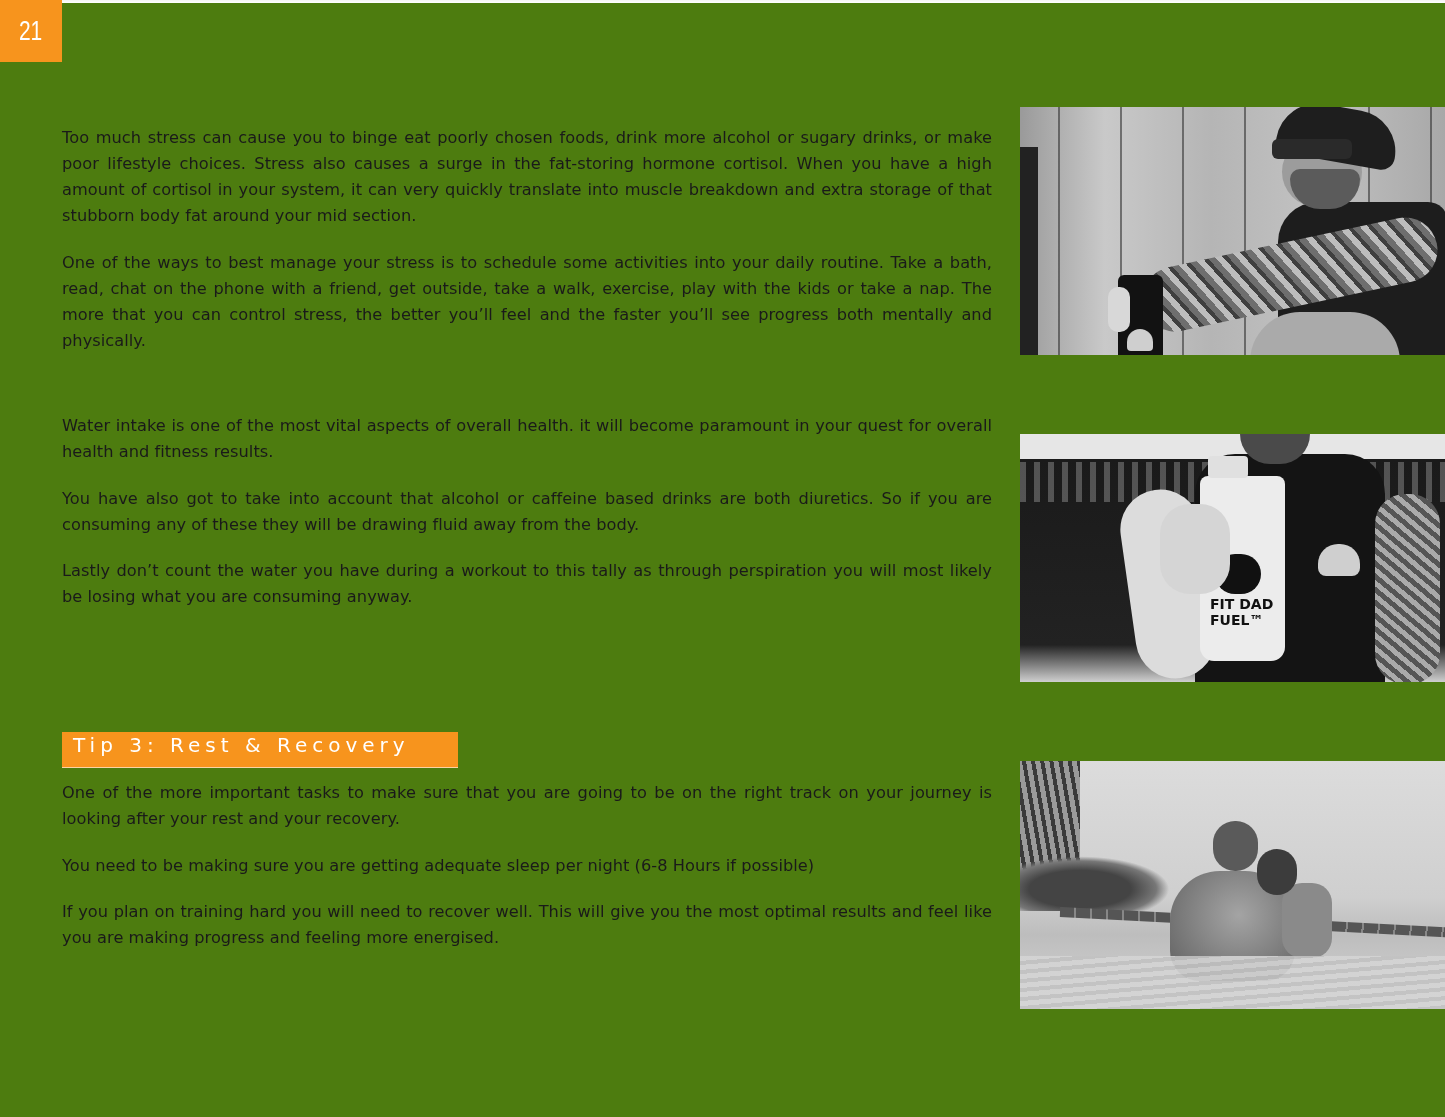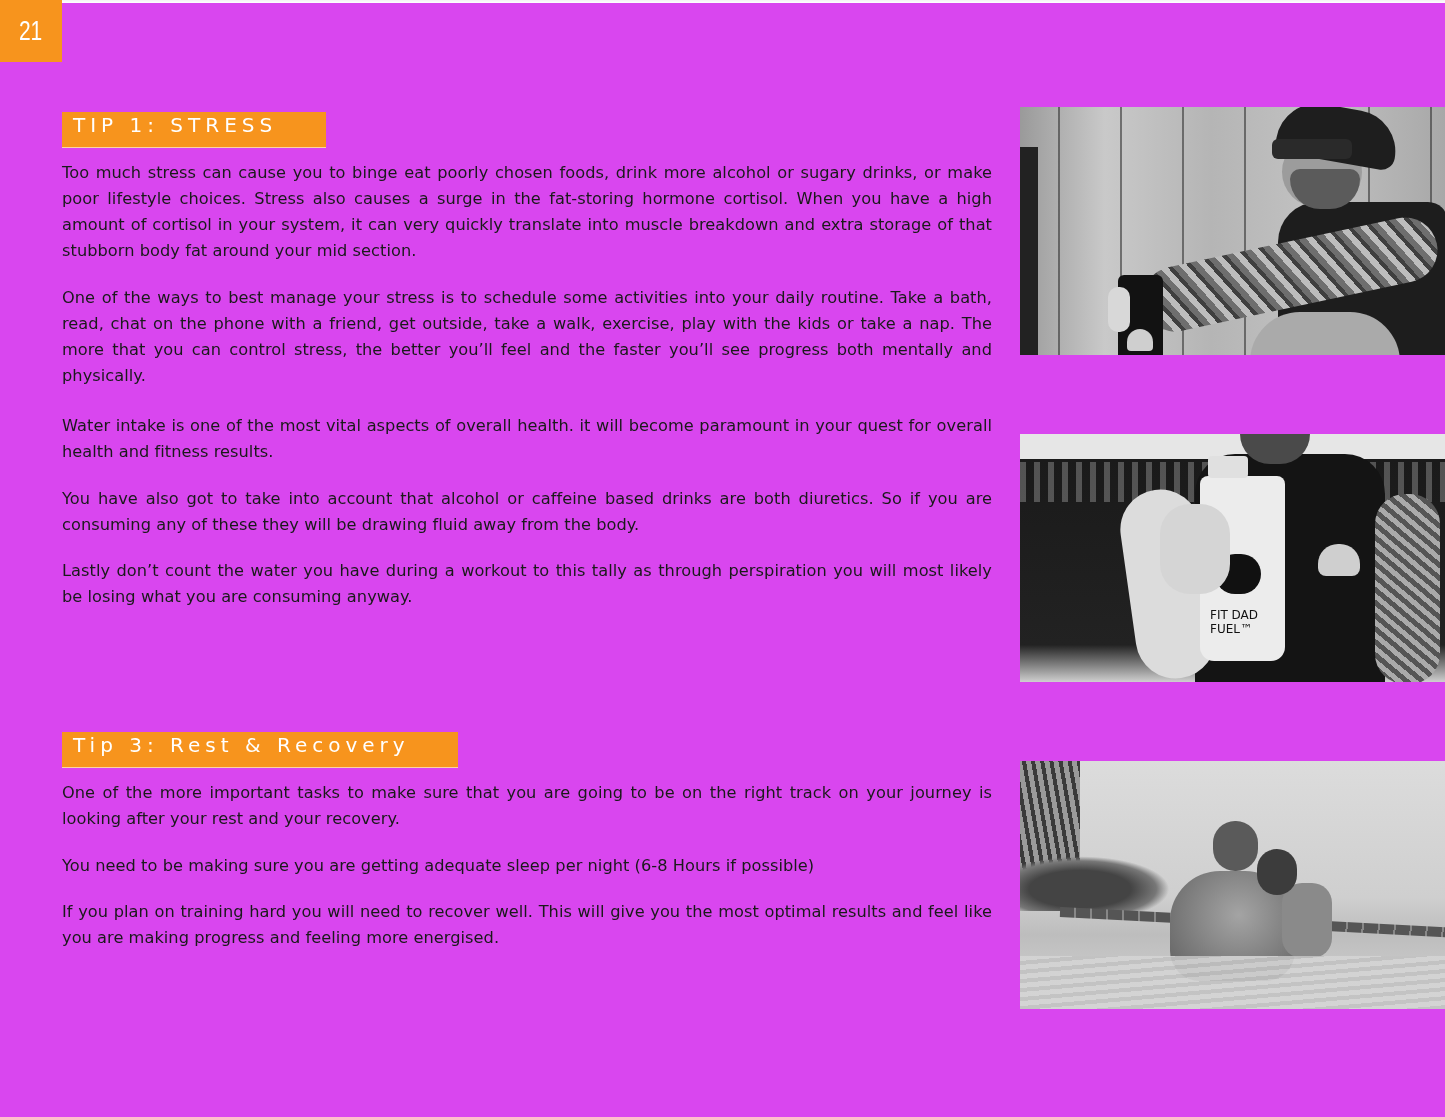--- a/index.html
+++ b/index.html
@@ -3,21 +3,21 @@
   <meta charset="utf-8">
   <style>
     * { box-sizing: border-box; margin: 0; padding: 0; }
     html, body {
       width: 1445px; height: 1117px;
       background: #ffffff;
       overflow: hidden;
       font-family: "DejaVu Sans", "Liberation Sans", sans-serif;
       color: #1a1a1a;
     }
-    .page { position: relative; width: 1445px; height: 1117px; background: #d946ef; }
+    .page { position: relative; width: 1445px; height: 1117px; background: #4d7c0f; }
     .topline {
       position: absolute; left: 62px; top: 0; width: 1383px; height: 3px;
       background: linear-gradient(#f3f3f3, #fff);
     }
     .page-number-box {
       position: absolute; left: 0; top: 0; width: 62px; height: 62px;
       background: #f7941d;
     }
     .page-number-text {
       position: absolute; left: 0; top: 0; width: 62px; height: 62px;
@@ -83,21 +83,21 @@
     .p2 { background: linear-gradient(180deg, #e6e6e6 0 10%, #1a1a1a 10%, #222 85%, #cfcfcf 100%); }
     .p2 .lights { position:absolute; left:0; top: 28px; width: 425px; height: 40px;
       background: repeating-linear-gradient(90deg, rgba(200,200,200,0.55) 0 6px, transparent 6px 14px); opacity: .6; }
     .p2 .torso { position:absolute; left: 175px; top: 20px; width: 190px; height: 228px; background:#141414; border-radius: 40px 40px 0 0; }
     .p2 .arm-l { position:absolute; left: 108px; top: 55px; width: 80px; height: 190px; background:#dcdcdc; border-radius: 40px; transform: rotate(-8deg); }
     .p2 .arm-r { position:absolute; left: 355px; top: 60px; width: 65px; height: 190px; background: repeating-linear-gradient(40deg,#555 0 5px,#aaa 5px 10px); border-radius: 30px; }
     .p2 .beardc { position:absolute; left: 220px; top: 0; width: 70px; height: 30px; background:#4a4a4a; border-radius: 0 0 30px 30px; }
     .p2 .shaker { position:absolute; left: 180px; top: 42px; width: 85px; height: 185px; background:#ececec; border-radius: 8px 8px 14px 14px; }
     .p2 .lid { position:absolute; left: 188px; top: 22px; width: 40px; height: 22px; background:#e0e0e0; border-radius: 4px; }
     .p2 .logo { position:absolute; left: 195px; top: 120px; width: 46px; height: 40px; background:#111; border-radius: 23px; }
-    .p2 .brand { position:absolute; left: 190px; top: 162px; width: 70px; font-size: 12px; color:#111; font-family:"DejaVu Sans", sans-serif; font-weight: normal; margin-top: 12px; }
+    .p2 .brand { position:absolute; left: 190px; top: 162px; width: 70px; font-size: 14px; color:#111; font-family:"DejaVu Sans", sans-serif; font-weight: bold; }
     .p2 .hand2 { position:absolute; left: 140px; top: 70px; width: 70px; height: 90px; background:#d5d5d5; border-radius: 30px; }
     .p2 .shirt-logo { position:absolute; left: 298px; top: 110px; width: 42px; height: 32px; background:#cfcfcf; border-radius: 20px 20px 8px 8px; }
 
     
     .p3 { background: linear-gradient(180deg, #dcdcdc 0%, #cfcfcf 55%, #bdbdbd 70%, #d6d6d6 100%); }
     .p3 .tree { position:absolute; left:0; top:0; width: 60px; height: 145px; background: repeating-linear-gradient(80deg,#3a3a3a 0 4px,#9a9a9a 4px 9px); }
     .p3 .shrub { position:absolute; left:0; top: 95px; width: 150px; height: 55px; background: radial-gradient(ellipse at 40% 60%, #444 0 40%, #777 60%, transparent 70%); }
     .p3 .edge { position:absolute; left: 40px; top: 146px; width: 390px; height: 10px; background: repeating-linear-gradient(90deg,#555 0 14px,#888 14px 16px); transform: rotate(3deg); transform-origin: left; }
     .p3 .dad { position:absolute; left: 150px; top: 110px; width: 125px; height: 110px; background: radial-gradient(ellipse at 55% 40%, #a4a4a4, #5e5e5e); border-radius: 50px 50px 30px 30px; }
     .p3 .dadhead { position:absolute; left: 193px; top: 60px; width: 45px; height: 50px; background:#5a5a5a; border-radius: 22px; }
@@ -110,23 +110,20 @@
 
 <div class="page">
   <div class="topline"></div>
 
   <div class="page-number-box"></div>
   <div class="page-number-text">
       <span>21</span>
     </div>
 
   <section class="section" style="top:112px;">
-    <div class="tip-banner" style="width:264px;">
-      <span>TIP 1: STRESS</span>
-    </div>
     <div style="margin-top:13px;">
       <p class="para">Too much stress can cause you to binge eat poorly chosen foods, drink more alcohol or sugary drinks, or make poor lifestyle choices. Stress also causes a surge in the fat-storing hormone cortisol. When you have a high amount of cortisol in your system, it can very quickly translate into muscle breakdown and extra storage of that stubborn body fat around your mid section.</p>
       <p class="para">One of the ways to best manage your stress is to schedule some activities into your daily routine. Take a bath, read, chat on the phone with a friend, get outside, take a walk, exercise, play with the kids or take a nap. The more that you can control stress, the better you’ll feel and the faster you’ll see progress both mentally and physically.</p>
     </div>
   </section>
 
   <section class="section" style="top:398px;">
     <div style="margin-top:15px;">
       <p class="para">Water intake is one of the most vital aspects of overall health. it will become paramount in your quest for overall health and fitness results.</p>
       <p class="para">You have also got to take into account that alcohol or caffeine based drinks are both diuretics. So if you are consuming any of these they will be drawing fluid away from the body.</p>

